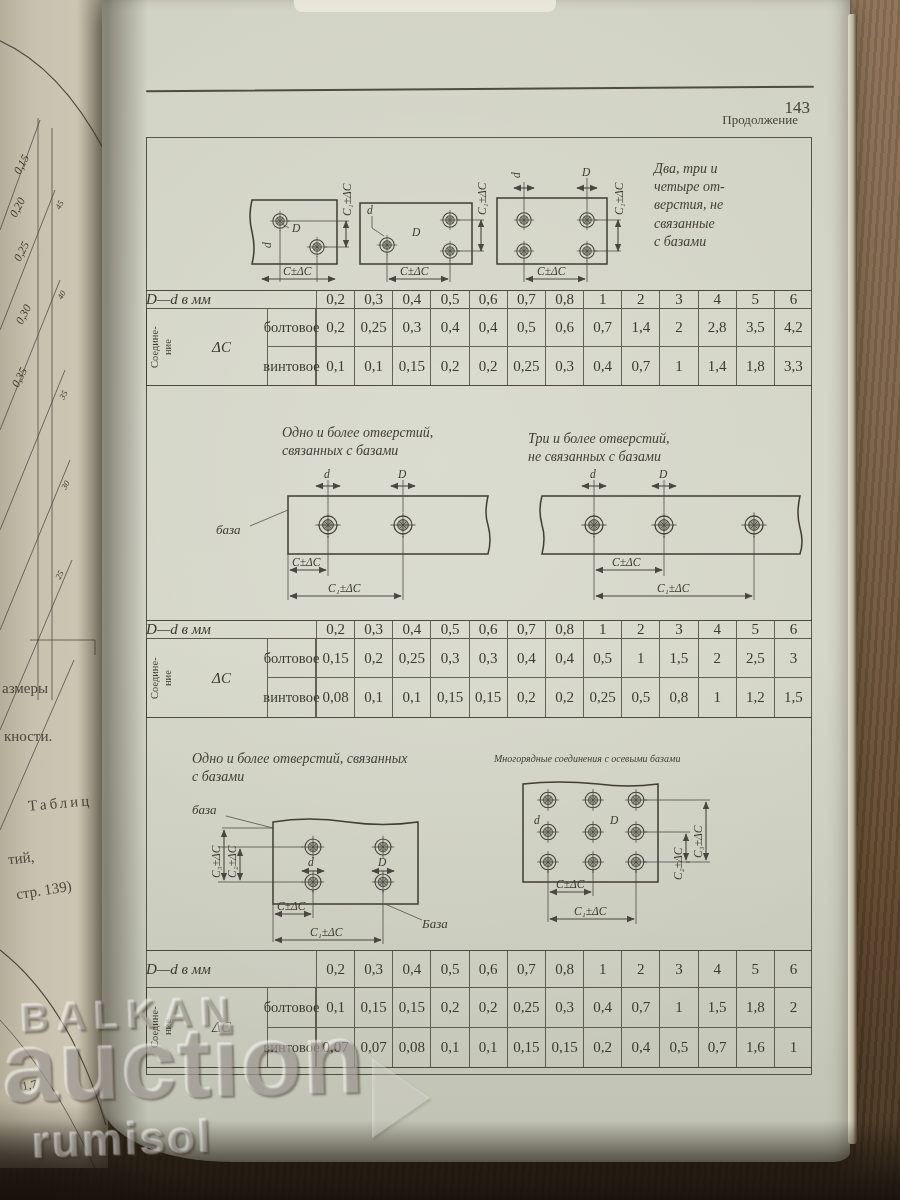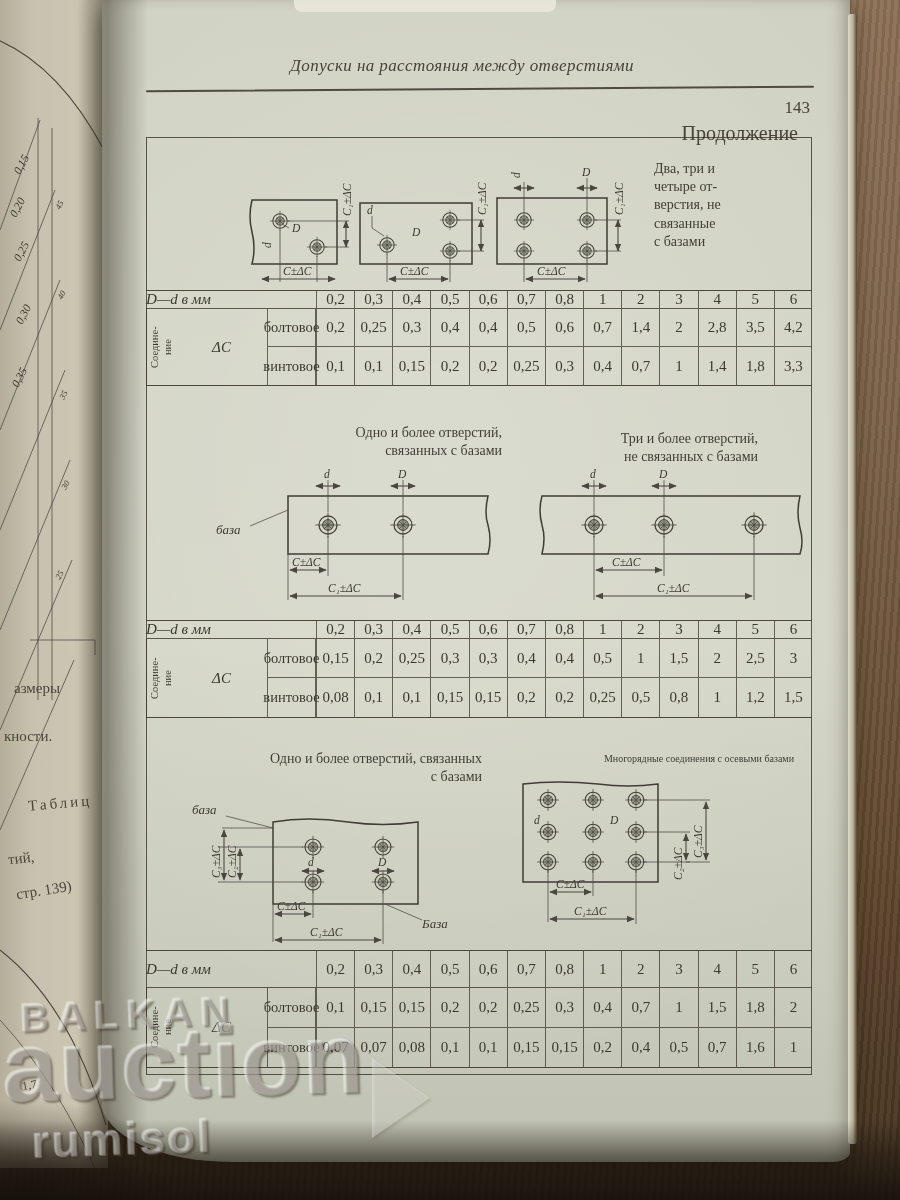--- a/index.html
+++ b/index.html
@@ -28,26 +28,26 @@
     box-shadow:inset -14px 0 18px -10px rgba(70,60,45,0.45), inset 10px 0 16px -8px rgba(70,60,45,0.35), 0 10px 22px rgba(20,14,8,0.6);}
   .fore-edge{position:absolute;left:848px;top:14px;width:9px;height:1130px;z-index:2;
     background:linear-gradient(90deg,#dedbc9,#b9b29b 55%,#55432f);border-radius:3px;}
   .top-sliver{position:absolute;left:294px;top:0;width:262px;height:12px;z-index:4;background:#eae8db;border-radius:0 0 8px 8px;opacity:0.9;}
   .ink{color:#3c3a31;}
   .ml{white-space:pre-line;}
   .running-title{position:absolute;top:56px;left:60px;width:600px;text-align:center;
     font-style:italic;font-size:17px;letter-spacing:0.4px;color:#45433a;}
   .page-num{position:absolute;top:58px;right:40px;font-size:17px;color:#45433a;margin-top:40px;}
   .rule{position:absolute;left:44px;width:668px;height:2px;background:#4e4b40;border-radius:1px;}
-  .continuation{position:absolute;top:122px;right:52px;font-size:20px;color:#45433a;}
+  .continuation{position:absolute;top:112px;right:52px;font-size:13px;color:#45433a;}
   .frame{position:absolute;left:44px;top:137px;width:666px;height:938px;
     border:1.4px solid rgba(64,60,48,0.85);box-sizing:border-box;}
   
-  .cap{position:absolute;font-size:14px;line-height:1.3;color:#403e35;}
-  .cap.c{text-align:right;}
+  .cap{position:absolute;font-style:italic;font-size:14px;line-height:1.3;color:#403e35;}
+  .cap.c{text-align:left;}
   
   .dtable{position:absolute;left:44px;width:666px;box-sizing:border-box;
     border-top:1.6px solid rgba(60,56,44,0.9);border-bottom:1.6px solid rgba(60,56,44,0.9);
     color:#3b392f;font-size:15px;background:rgba(255,255,255,0.03);}
   .thead{display:flex;border-bottom:1px solid rgba(60,56,44,0.8);}
   .hlabel{width:170px;display:flex;align-items:center;font-style:italic;box-sizing:border-box;}
   .vals{flex:1;display:flex;}
   .cell{flex:1;display:flex;align-items:center;justify-content:center;border-left:1px solid rgba(60,56,44,0.75);}
   .tbody{display:grid;grid-template-columns:30px 92px 48px 1fr;}
   .glabel{grid-row:1/3;display:flex;align-items:center;justify-content:center;
@@ -115,31 +115,30 @@
     <text class="dim" transform="rotate(-62 18 388)" x="18" y="388">0,35</text>
     <text class="dim" style="font-size:8.5px" transform="rotate(-62 60 210)" x="60" y="210">45</text>
     <text class="dim" style="font-size:8.5px" transform="rotate(-62 62 300)" x="62" y="300">40</text>
     <text class="dim" style="font-size:8.5px" transform="rotate(-62 64 400)" x="64" y="400">35</text>
     <text class="dim" style="font-size:8.5px" transform="rotate(-62 66 490)" x="66" y="490">30</text>
     <text class="dim" style="font-size:8.5px" transform="rotate(-62 60 580)" x="60" y="580">25</text>
     <path class="thin" d="M30,640 L95,640 M95,640 L95,655"></path>
     <path class="ln" d="M0,950 Q 70,1005 106,1125"></path>
     <path class="thin" d="M0,1020 Q 60,1085 100,1180"></path>
   </svg>
-  <div class="frag" style="left:2px;top:680px;margin-left:12px;">азмеры</div>
+  <div class="frag" style="left:2px;top:680px;">азмеры</div>
   <div class="frag" style="left:4px;top:728px;">кности.</div>
   <div class="frag" style="left:28px;top:795px;letter-spacing:3px;transform:rotate(-5deg);">Таблиц</div>
   <div class="frag" style="left:8px;top:850px;transform:rotate(-6deg);">тий,</div>
   <div class="frag" style="left:16px;top:882px;transform:rotate(-9deg);">стр. 139)</div>
   <div class="frag" style="left:22px;top:1078px;font-size:12px;transform:rotate(-10deg);">1,7</div>
 </div>
 
 <div class="page">
 
-  <div class="running-title ink">Допуски на расстояния между отверстиями</div>
   <div class="page-num">143</div>
   <div class="rule" style="top:88px;transform:rotate(-0.4deg);"></div>
   <div class="continuation">Продолжение</div>
   <div class="frame"></div>
 
   <svg style="position:absolute;left:140px;top:148px;" width="410" height="148" viewBox="0 0 410 148">
 
     <path class="plate" d="M10,52 L95,52 L95,116 L10,116 Q14,100 10,84 Q6,68 10,52 Z"></path>
     <use href="#hole" transform="translate(38,73) scale(0.72)"></use>
     <use href="#hole" transform="translate(75,99) scale(0.72)"></use>

